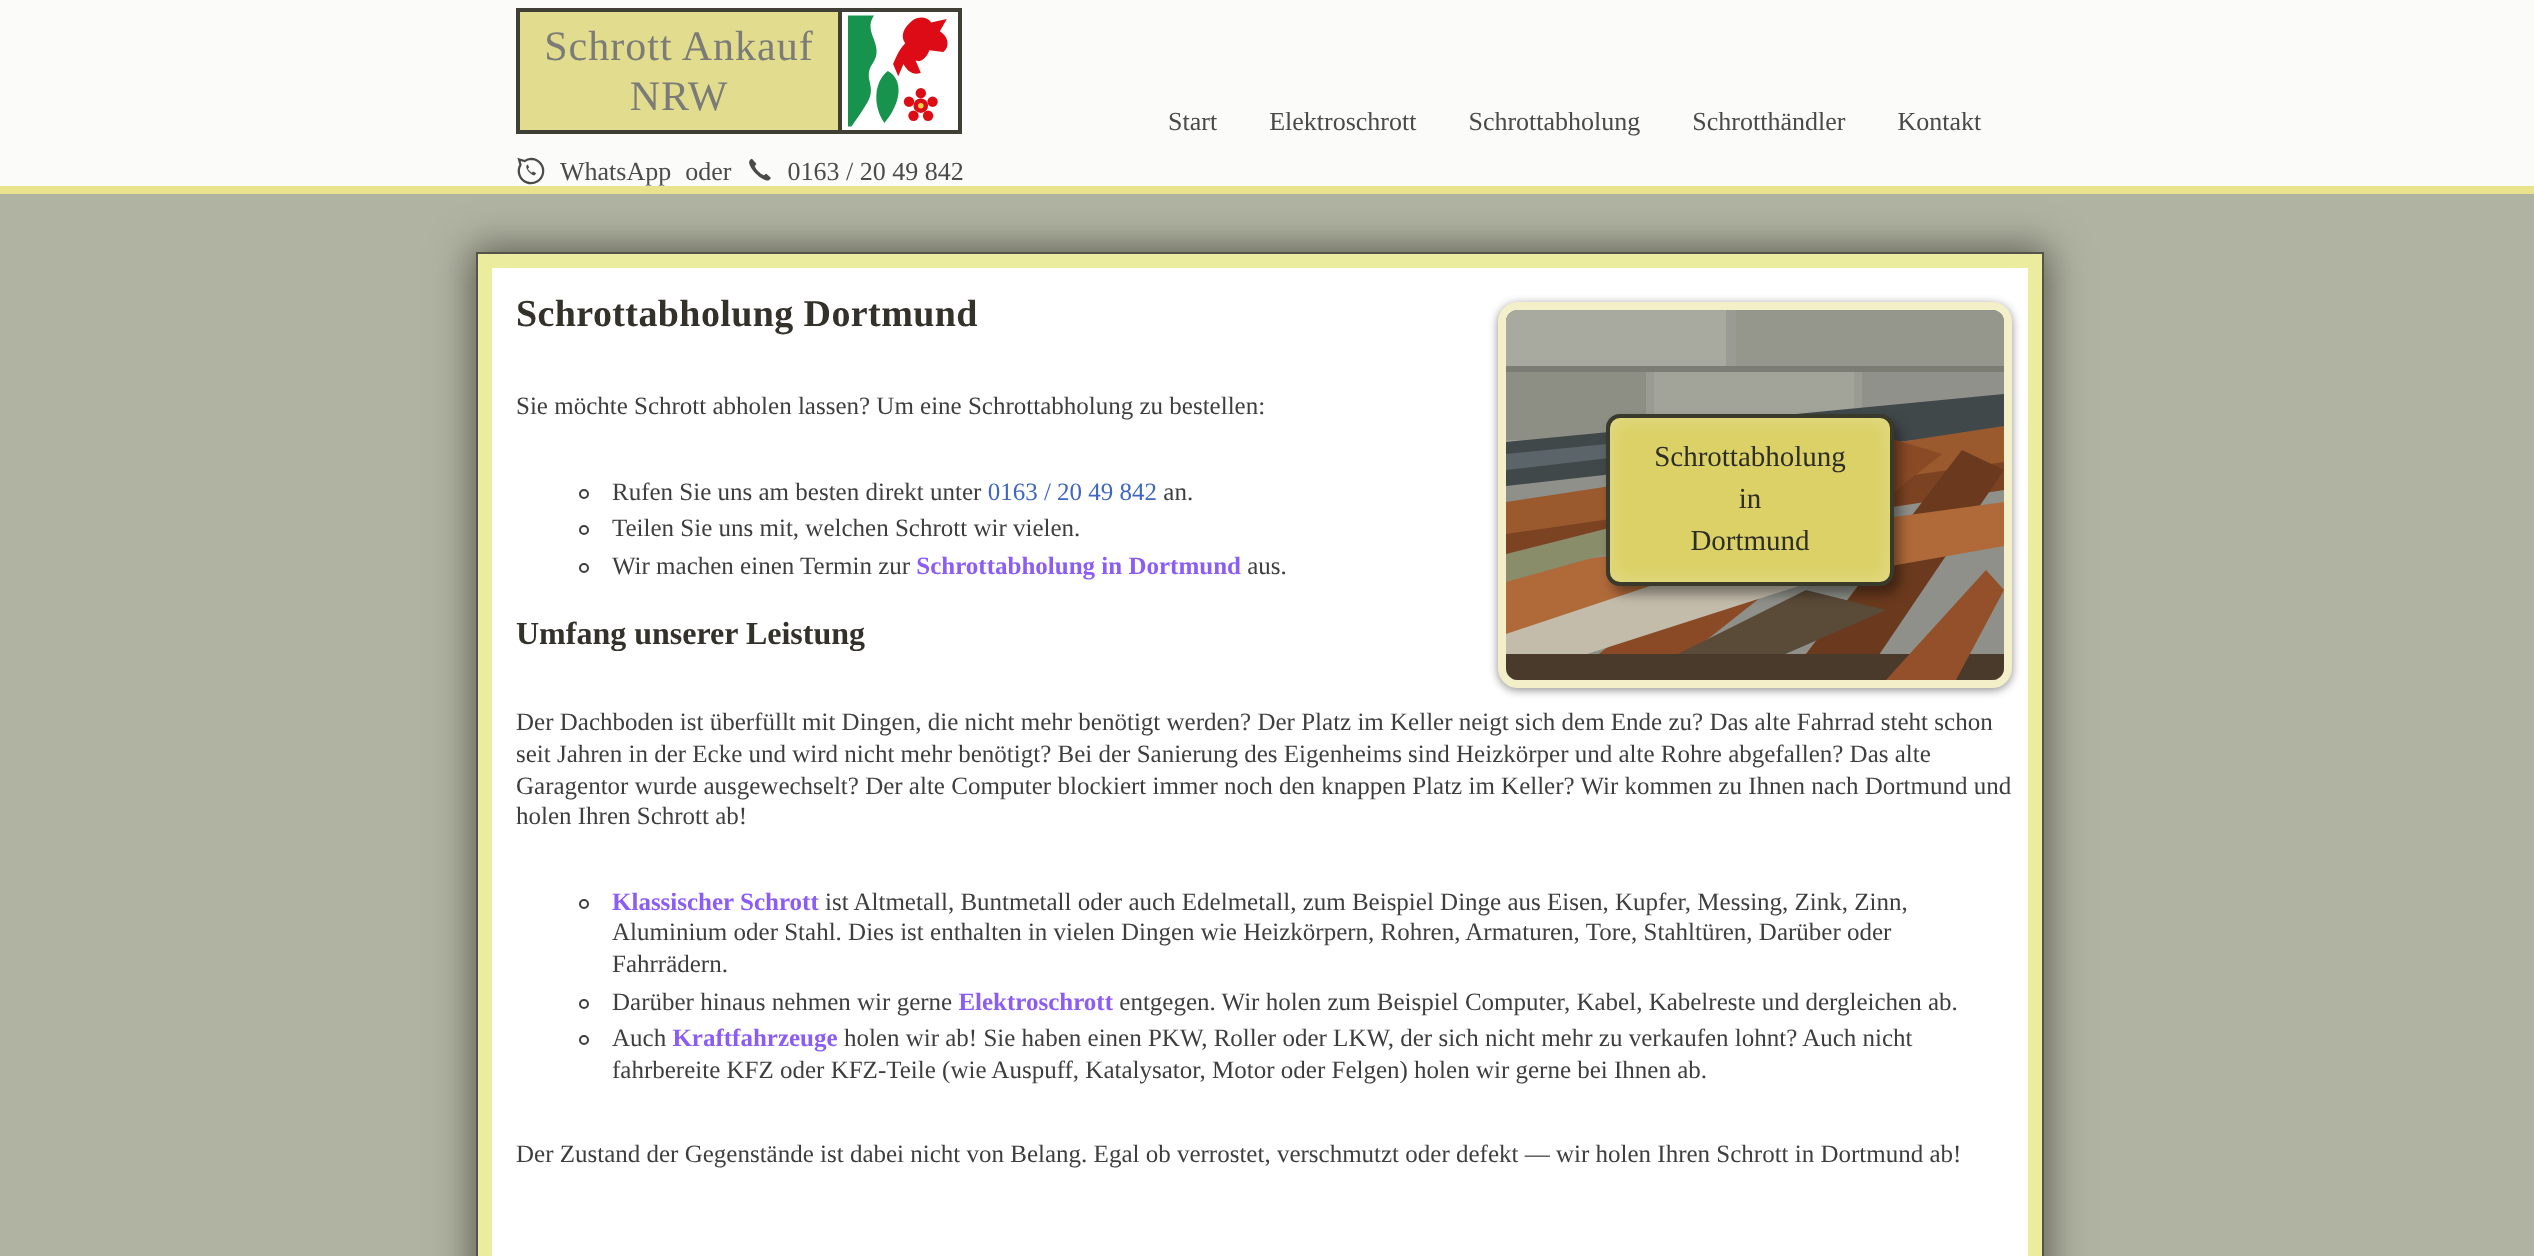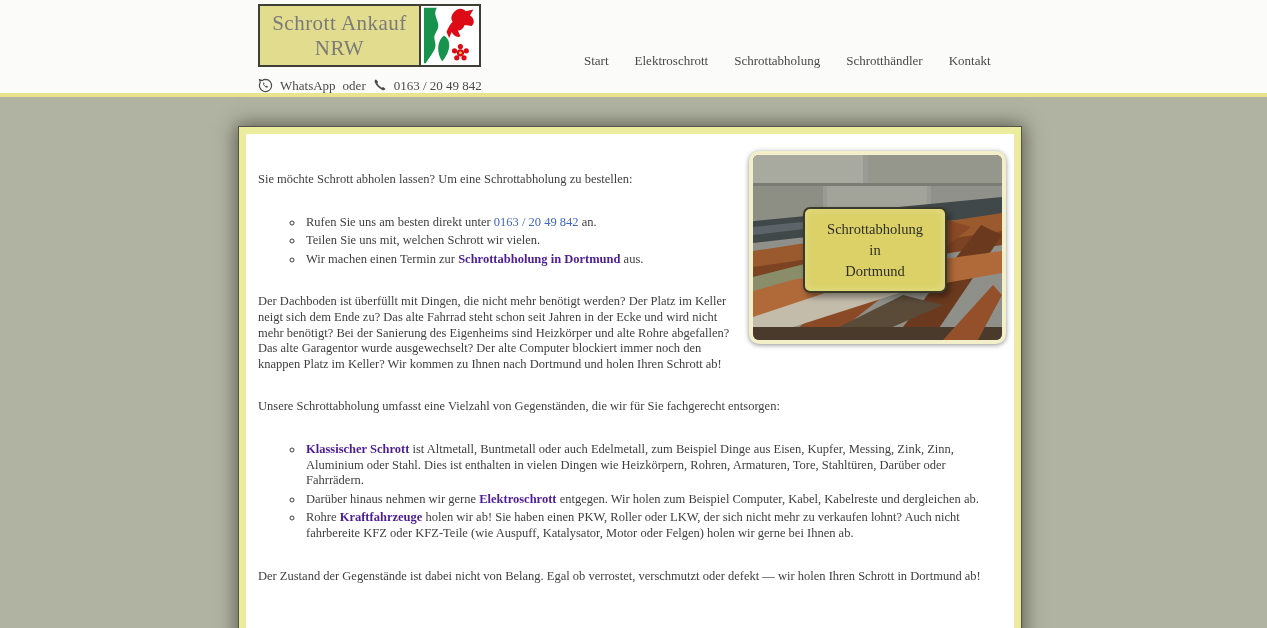--- a/index.html
+++ b/index.html
@@ -51,21 +51,21 @@
     font-size:19px; line-height:22px; color:#33312a; font-weight:bold;
     margin:2px 0 11px 0; letter-spacing:.2px;
   }
   h2.section-title {
     font-size:16px; line-height:19px; color:#33312a; font-weight:bold;
     margin:17px 0 10px 0;
   }
   .contentbox p { margin:27px 0; }
   .contentbox ul { margin:9px 0; padding-left:46px; list-style-type:circle; }
   .contentbox li { padding-left:2px; margin:3px 0; }
-  .b { font-weight:bold; color:#4c1d95; }
+  .b { font-weight:bold; color:#8b5cf6; }
   a.phone-link { color:#3f66c0; text-decoration:none; cursor:pointer; }
   
   .photo {
     float:right; border:4px solid #f3efc9; border-radius:10px;
     box-shadow:0 1px 5px rgba(0,0,0,.45); overflow:hidden; position:relative;
     background:#8f9089;
   }
   .photo1 { width:257px; height:193px; margin:6px 0 10px 16px; }
   .photo svg { display:block; }
   .sign {
@@ -165,37 +165,38 @@
         <rect x="0" y="172" width="249" height="13" fill="#4a3a2c"></rect>
         <polygon points="190,185 240,130 249,140 225,185" fill="#93502a"></polygon>
       </svg>
       <div class="sign">
         <div>Schrottabholung</div>
         <div>in</div>
         <div>Dortmund</div>
       </div>
     </figure>
 
+    <h1 class="article-title">Schrottabholung Dortmund</h1>
 
     <p>Sie möchte Schrott abholen lassen? Um eine Schrottabholung zu bestellen:</p>
 
     <ul>
       <li><span>Rufen Sie uns am besten direkt unter </span><a class="phone-link">0163 / 20 49 842</a><span> an.</span></li>
       <li>Teilen Sie uns mit, welchen Schrott wir vielen.</li>
       <li><span>Wir machen einen Termin zur </span><span class="b">Schrottabholung in Dortmund</span><span> aus.</span></li>
     </ul>
 
 
+    <h2 class="section-title">Umfang unserer Leistung</h2>
 
     <p>Der Dachboden ist überfüllt mit Dingen, die nicht mehr benötigt werden? Der Platz im Keller neigt sich dem Ende zu? Das alte Fahrrad steht schon seit Jahren in der Ecke und wird nicht mehr benötigt? Bei der Sanierung des Eigenheims sind Heizkörper und alte Rohre abgefallen? Das alte Garagentor wurde ausgewechselt? Der alte Computer blockiert immer noch den knappen Platz im Keller? Wir kommen zu Ihnen nach Dortmund und holen Ihren Schrott ab!</p>
 
-    <p>Unsere Schrottabholung umfasst eine Vielzahl von Gegenständen, die wir für Sie fachgerecht entsorgen:</p>
 
     <ul>
       <li><span class="b">Klassischer Schrott</span><span> ist Altmetall, Buntmetall oder auch Edelmetall, zum Beispiel Dinge aus Eisen, Kupfer, Messing, Zink, Zinn, Aluminium oder Stahl. Dies ist enthalten in vielen Dingen wie Heizkörpern, Rohren, Armaturen, Tore, Stahltüren, Darüber oder Fahrrädern.</span></li>
       <li><span>Darüber hinaus nehmen wir gerne </span><span class="b">Elektroschrott</span><span> entgegen. Wir holen zum Beispiel Computer, Kabel, Kabelreste und dergleichen ab.</span></li>
-      <li><span>Rohre </span><span class="b">Kraftfahrzeuge</span><span> holen wir ab! Sie haben einen PKW, Roller oder LKW, der sich nicht mehr zu verkaufen lohnt? Auch nicht fahrbereite KFZ oder KFZ-Teile (wie Auspuff, Katalysator, Motor oder Felgen) holen wir gerne bei Ihnen ab.</span></li>
+      <li><span>Auch </span><span class="b">Kraftfahrzeuge</span><span> holen wir ab! Sie haben einen PKW, Roller oder LKW, der sich nicht mehr zu verkaufen lohnt? Auch nicht fahrbereite KFZ oder KFZ-Teile (wie Auspuff, Katalysator, Motor oder Felgen) holen wir gerne bei Ihnen ab.</span></li>
     </ul>
 
     <p>Der Zustand der Gegenstände ist dabei nicht von Belang. Egal ob verrostet, verschmutzt oder defekt — wir holen Ihren Schrott in Dortmund ab!</p>
 
   </main>
 </div>
 
 </body></html>

